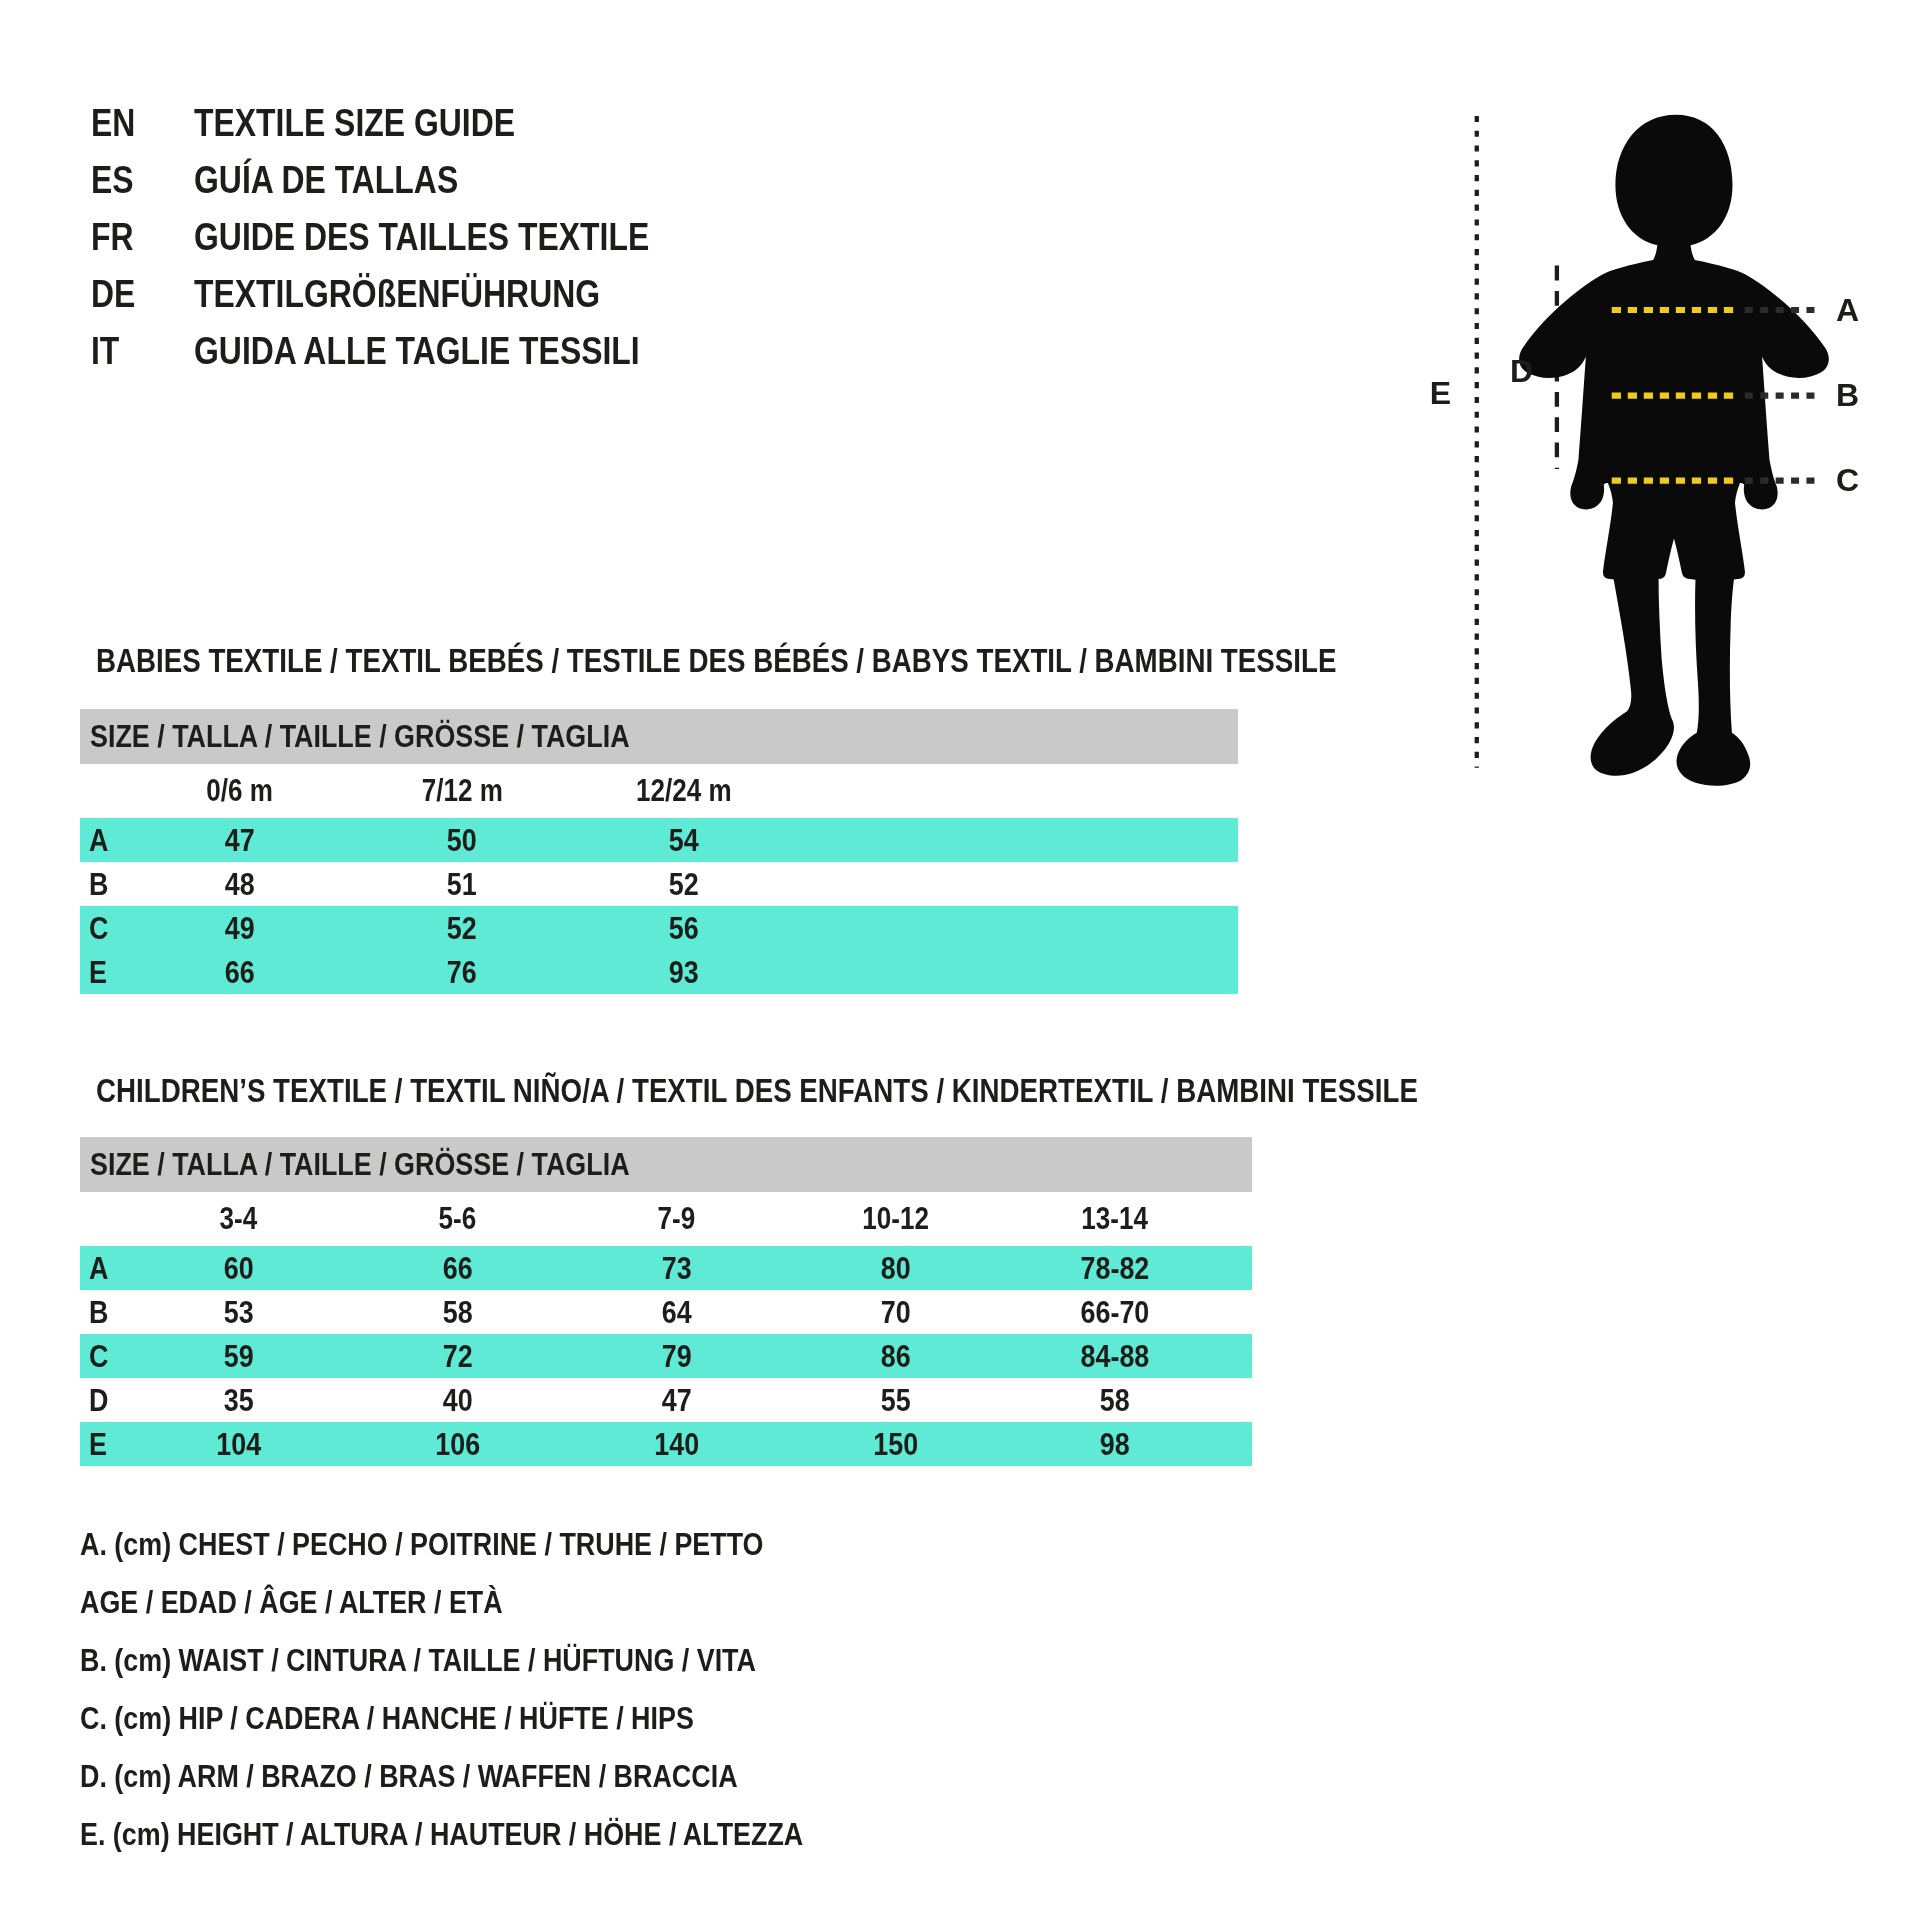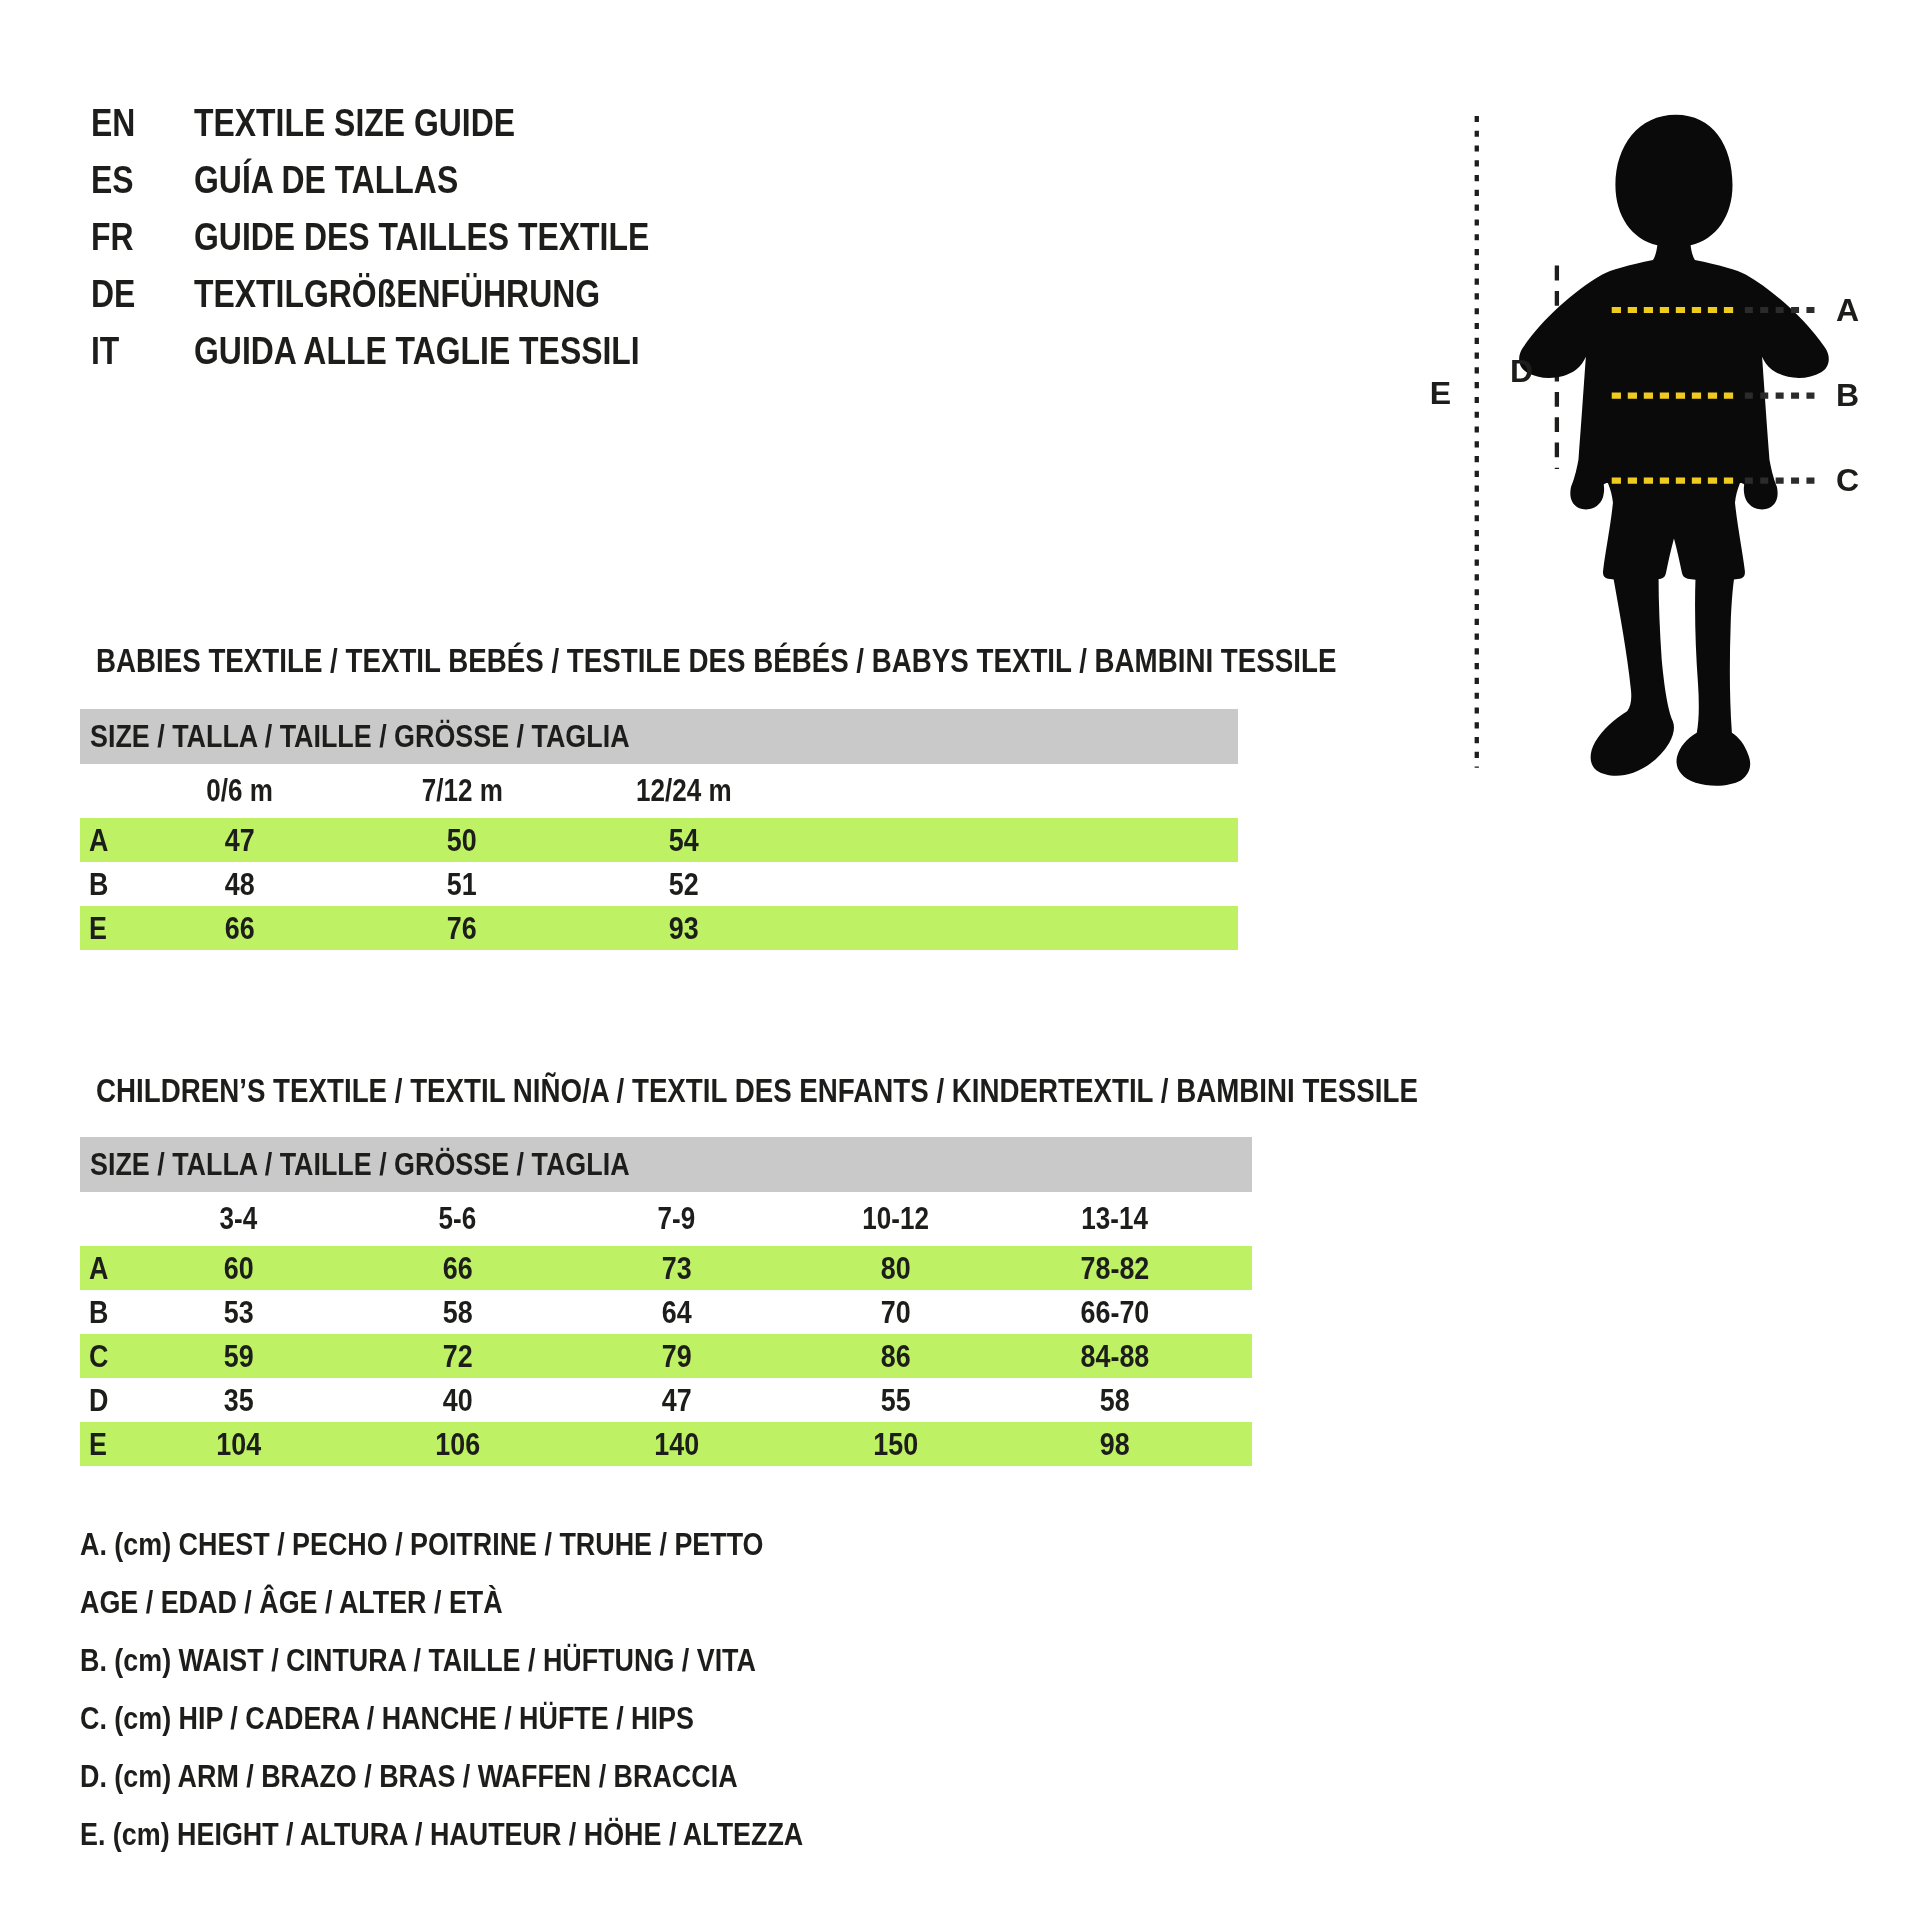--- a/index.html
+++ b/index.html
@@ -17,21 +17,21 @@
   .langs{left:79px;top:95px;}
   .lang-row{height:57px;line-height:57px;font-size:38px;}
   .lang-code{display:inline-block;width:92px;vertical-align:top;margin-left:12px;}
   
   .sec-heading{left:96px;font-size:33px;line-height:39px;}
   
   .stable{left:80px;}
   .tbar{height:55px;line-height:55px;background:#c9c9c9;font-size:32px;padding-left:10px;box-sizing:border-box;}
   .thead-row{height:54px;line-height:54px;font-size:31px;}
   .trow{height:44px;line-height:44px;font-size:32px;display:block;}
-  .shade{background:#bef264;}
+  .shade{background:#5eead4;}
   .tlbl{display:inline-block;width:49px;padding-left:8.6px;box-sizing:border-box;vertical-align:top;}
   .tval{display:inline-block;text-align:center;vertical-align:top;}
   .bval{width:222px;}
   .cval{width:219px;}
   
   .figure{left:1417px;top:59px;width:509px;height:746px;}
   .figure svg{position:absolute;left:0;top:0;}
   .marker{position:absolute;font-size:32px;line-height:35px;text-align:center;}
   .m-a{left:409px;top:234px;width:43px;}
   .m-b{left:409px;top:319px;width:43px;}
@@ -170,20 +170,23 @@
   <div class="thead-row">
     <span class="tlbl"></span><span class="tval bval"><span class="cc">0/6 m</span></span><span class="tval bval"><span class="cc">7/12 m</span></span><span class="tval bval"><span class="cc">12/24 m</span></span>
   </div>
   <div class="trow shade">
     <span class="tlbl"><span class="ct">A</span></span><span class="tval bval"><span class="cc">47</span></span><span class="tval bval"><span class="cc">50</span></span><span class="tval bval"><span class="cc">54</span></span>
   </div>
   <div class="trow">
     <span class="tlbl"><span class="ct">B</span></span><span class="tval bval"><span class="cc">48</span></span><span class="tval bval"><span class="cc">51</span></span><span class="tval bval"><span class="cc">52</span></span>
   </div>
   <div class="trow shade">
+    <span class="tlbl"><span class="ct">C</span></span><span class="tval bval"><span class="cc">49</span></span><span class="tval bval"><span class="cc">52</span></span><span class="tval bval"><span class="cc">56</span></span>
+  </div>
+  <div class="trow shade">
     <span class="tlbl"><span class="ct">E</span></span><span class="tval bval"><span class="cc">66</span></span><span class="tval bval"><span class="cc">76</span></span><span class="tval bval"><span class="cc">93</span></span>
   </div>
 </div>
 
 <div class="abs sec-heading" style="top:1071px;">
   <span class="ct">CHILDREN’S TEXTILE / TEXTIL NIÑO/A / TEXTIL DES ENFANTS / KINDERTEXTIL / BAMBINI TESSILE</span>
 </div>
 
 <div class="abs stable" style="top:1137px;width:1172px;">
   <div class="tbar">

